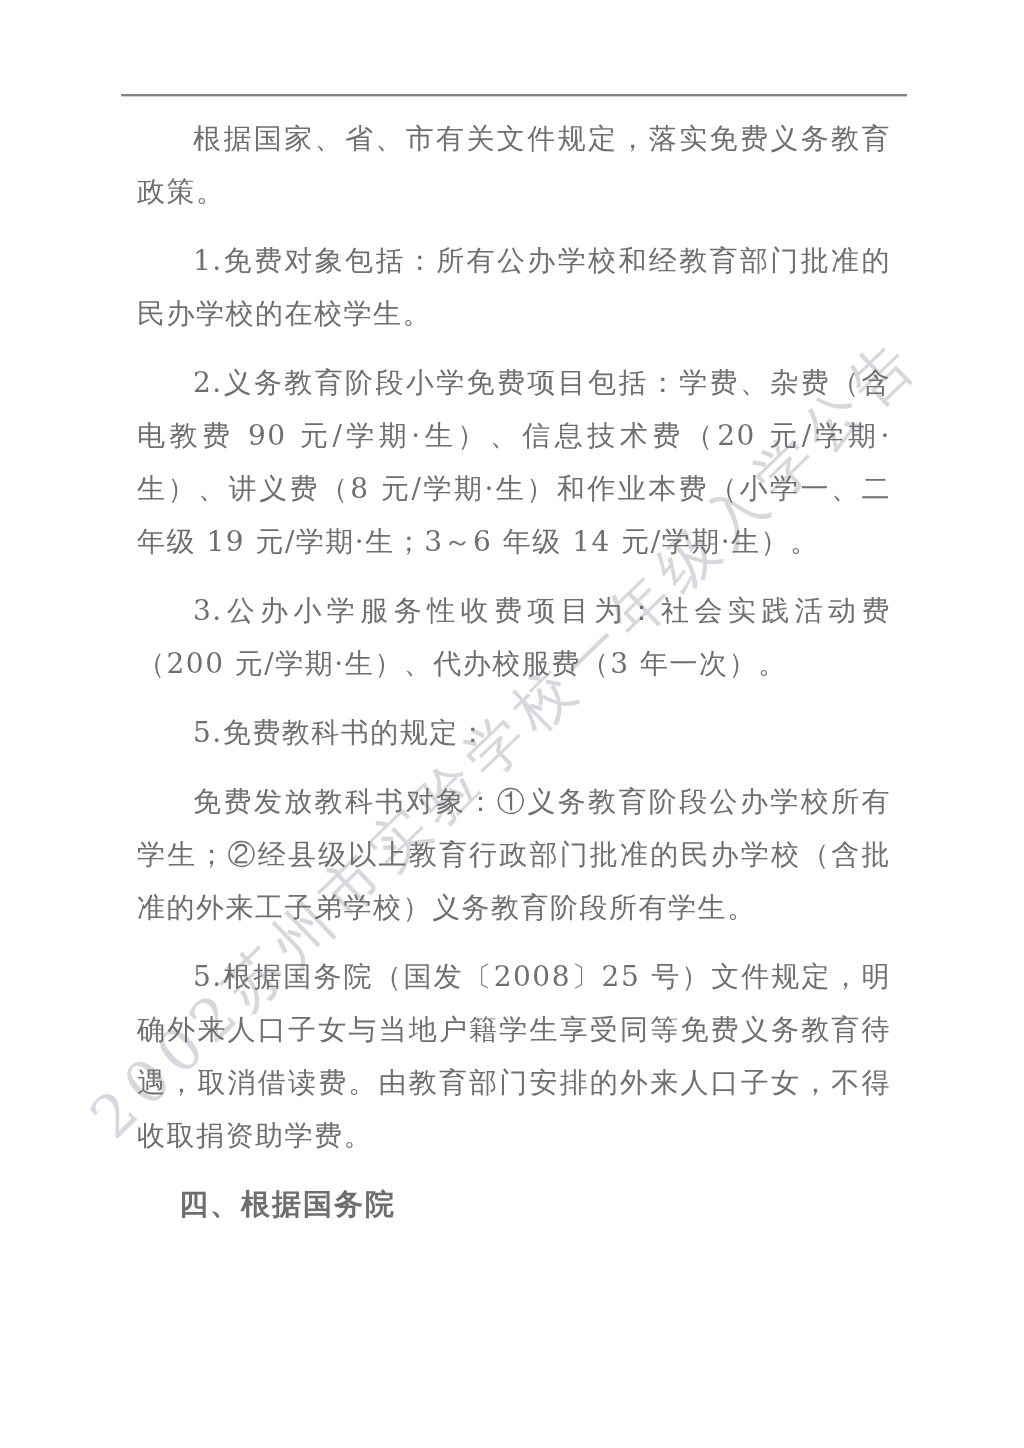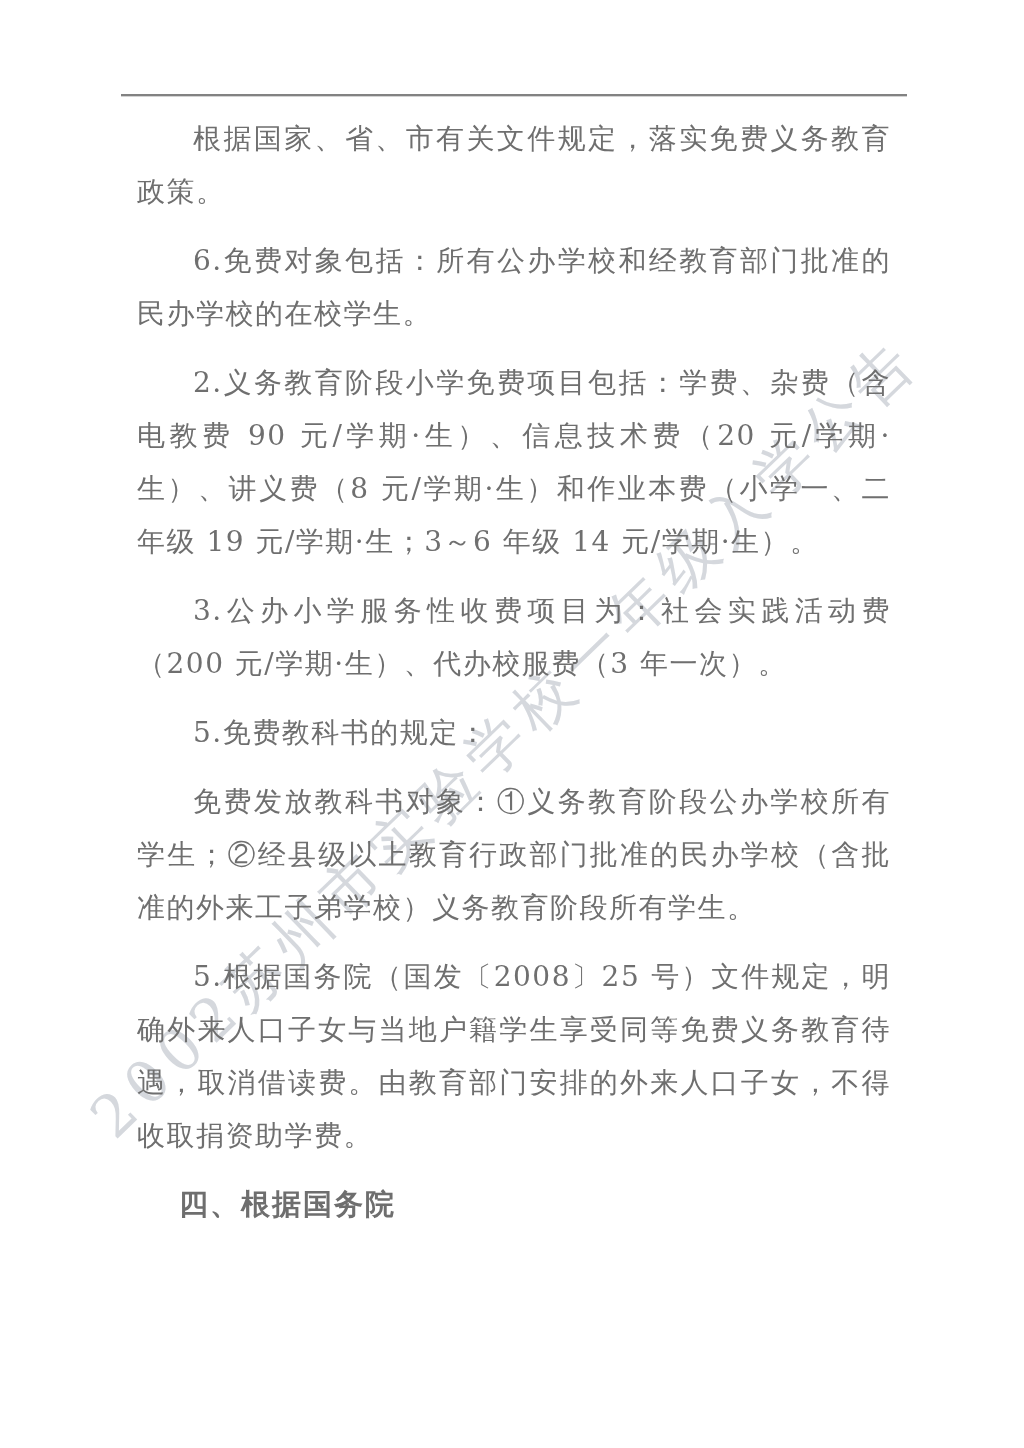--- a/index.html
+++ b/index.html
@@ -71,21 +71,21 @@
 
   <div class="watermark">2002苏州市实验学校一年级入学公告</div>
 
   <div class="content">
 
     <div class="top-rule"></div>
 
 
     <p class="doc-para">根据国家、省、市有关文件规定，落实免费义务教育政策。</p>
 
-    <p class="doc-para">6.免费对象包括：所有公办学校和经教育部门批准的民办学校的在校学生。</p>
+    <p class="doc-para">1.免费对象包括：所有公办学校和经教育部门批准的民办学校的在校学生。</p>
 
     <p class="doc-para">2.义务教育阶段小学免费项目包括：学费、杂费（含电教费 90 元/学期·生）、信息技术费（20 元/学期·生）、讲义费（8 元/学期·生）和作业本费（小学一、二年级 19 元/学期·生；3～6 年级 14 元/学期·生）。</p>
 
     <p class="doc-para">3.公办小学服务性收费项目为：社会实践活动费（200 元/学期·生）、代办校服费（3 年一次）。</p>
 
     <p class="doc-para">5.免费教科书的规定：</p>
 
     <p class="doc-para">免费发放教科书对象：①义务教育阶段公办学校所有学生；②经县级以上教育行政部门批准的民办学校（含批准的外来工子弟学校）义务教育阶段所有学生。</p>
 
 

